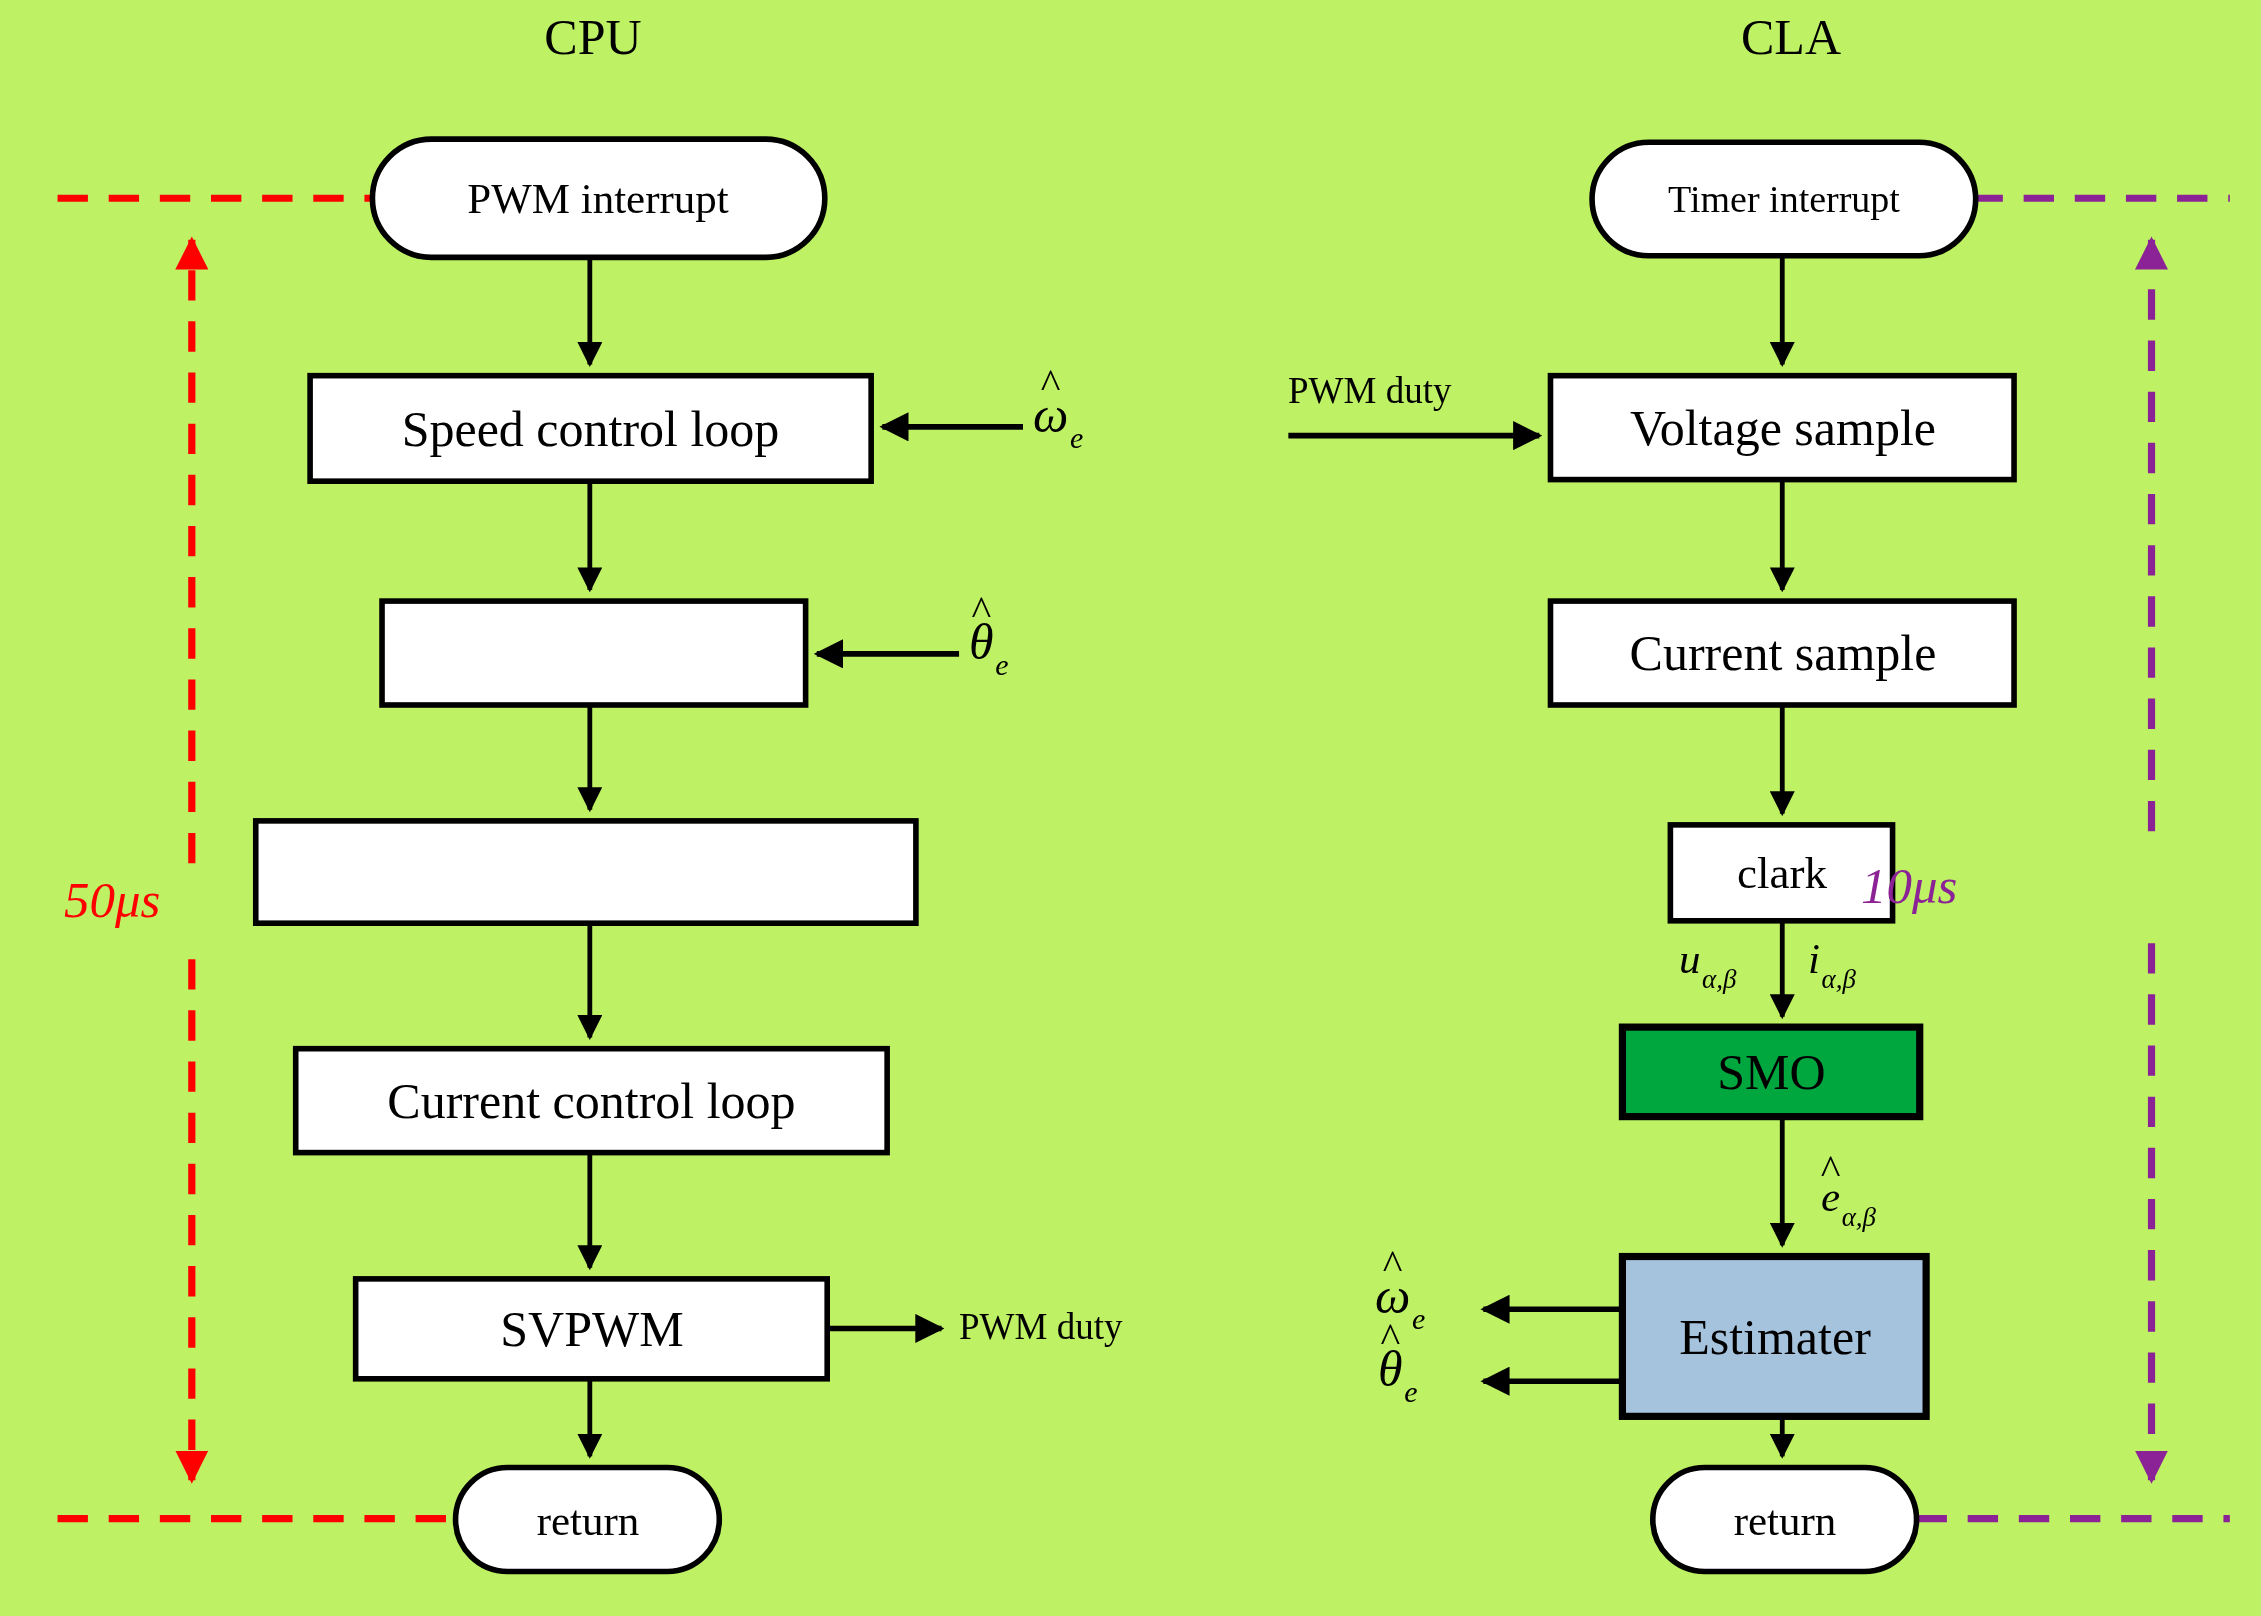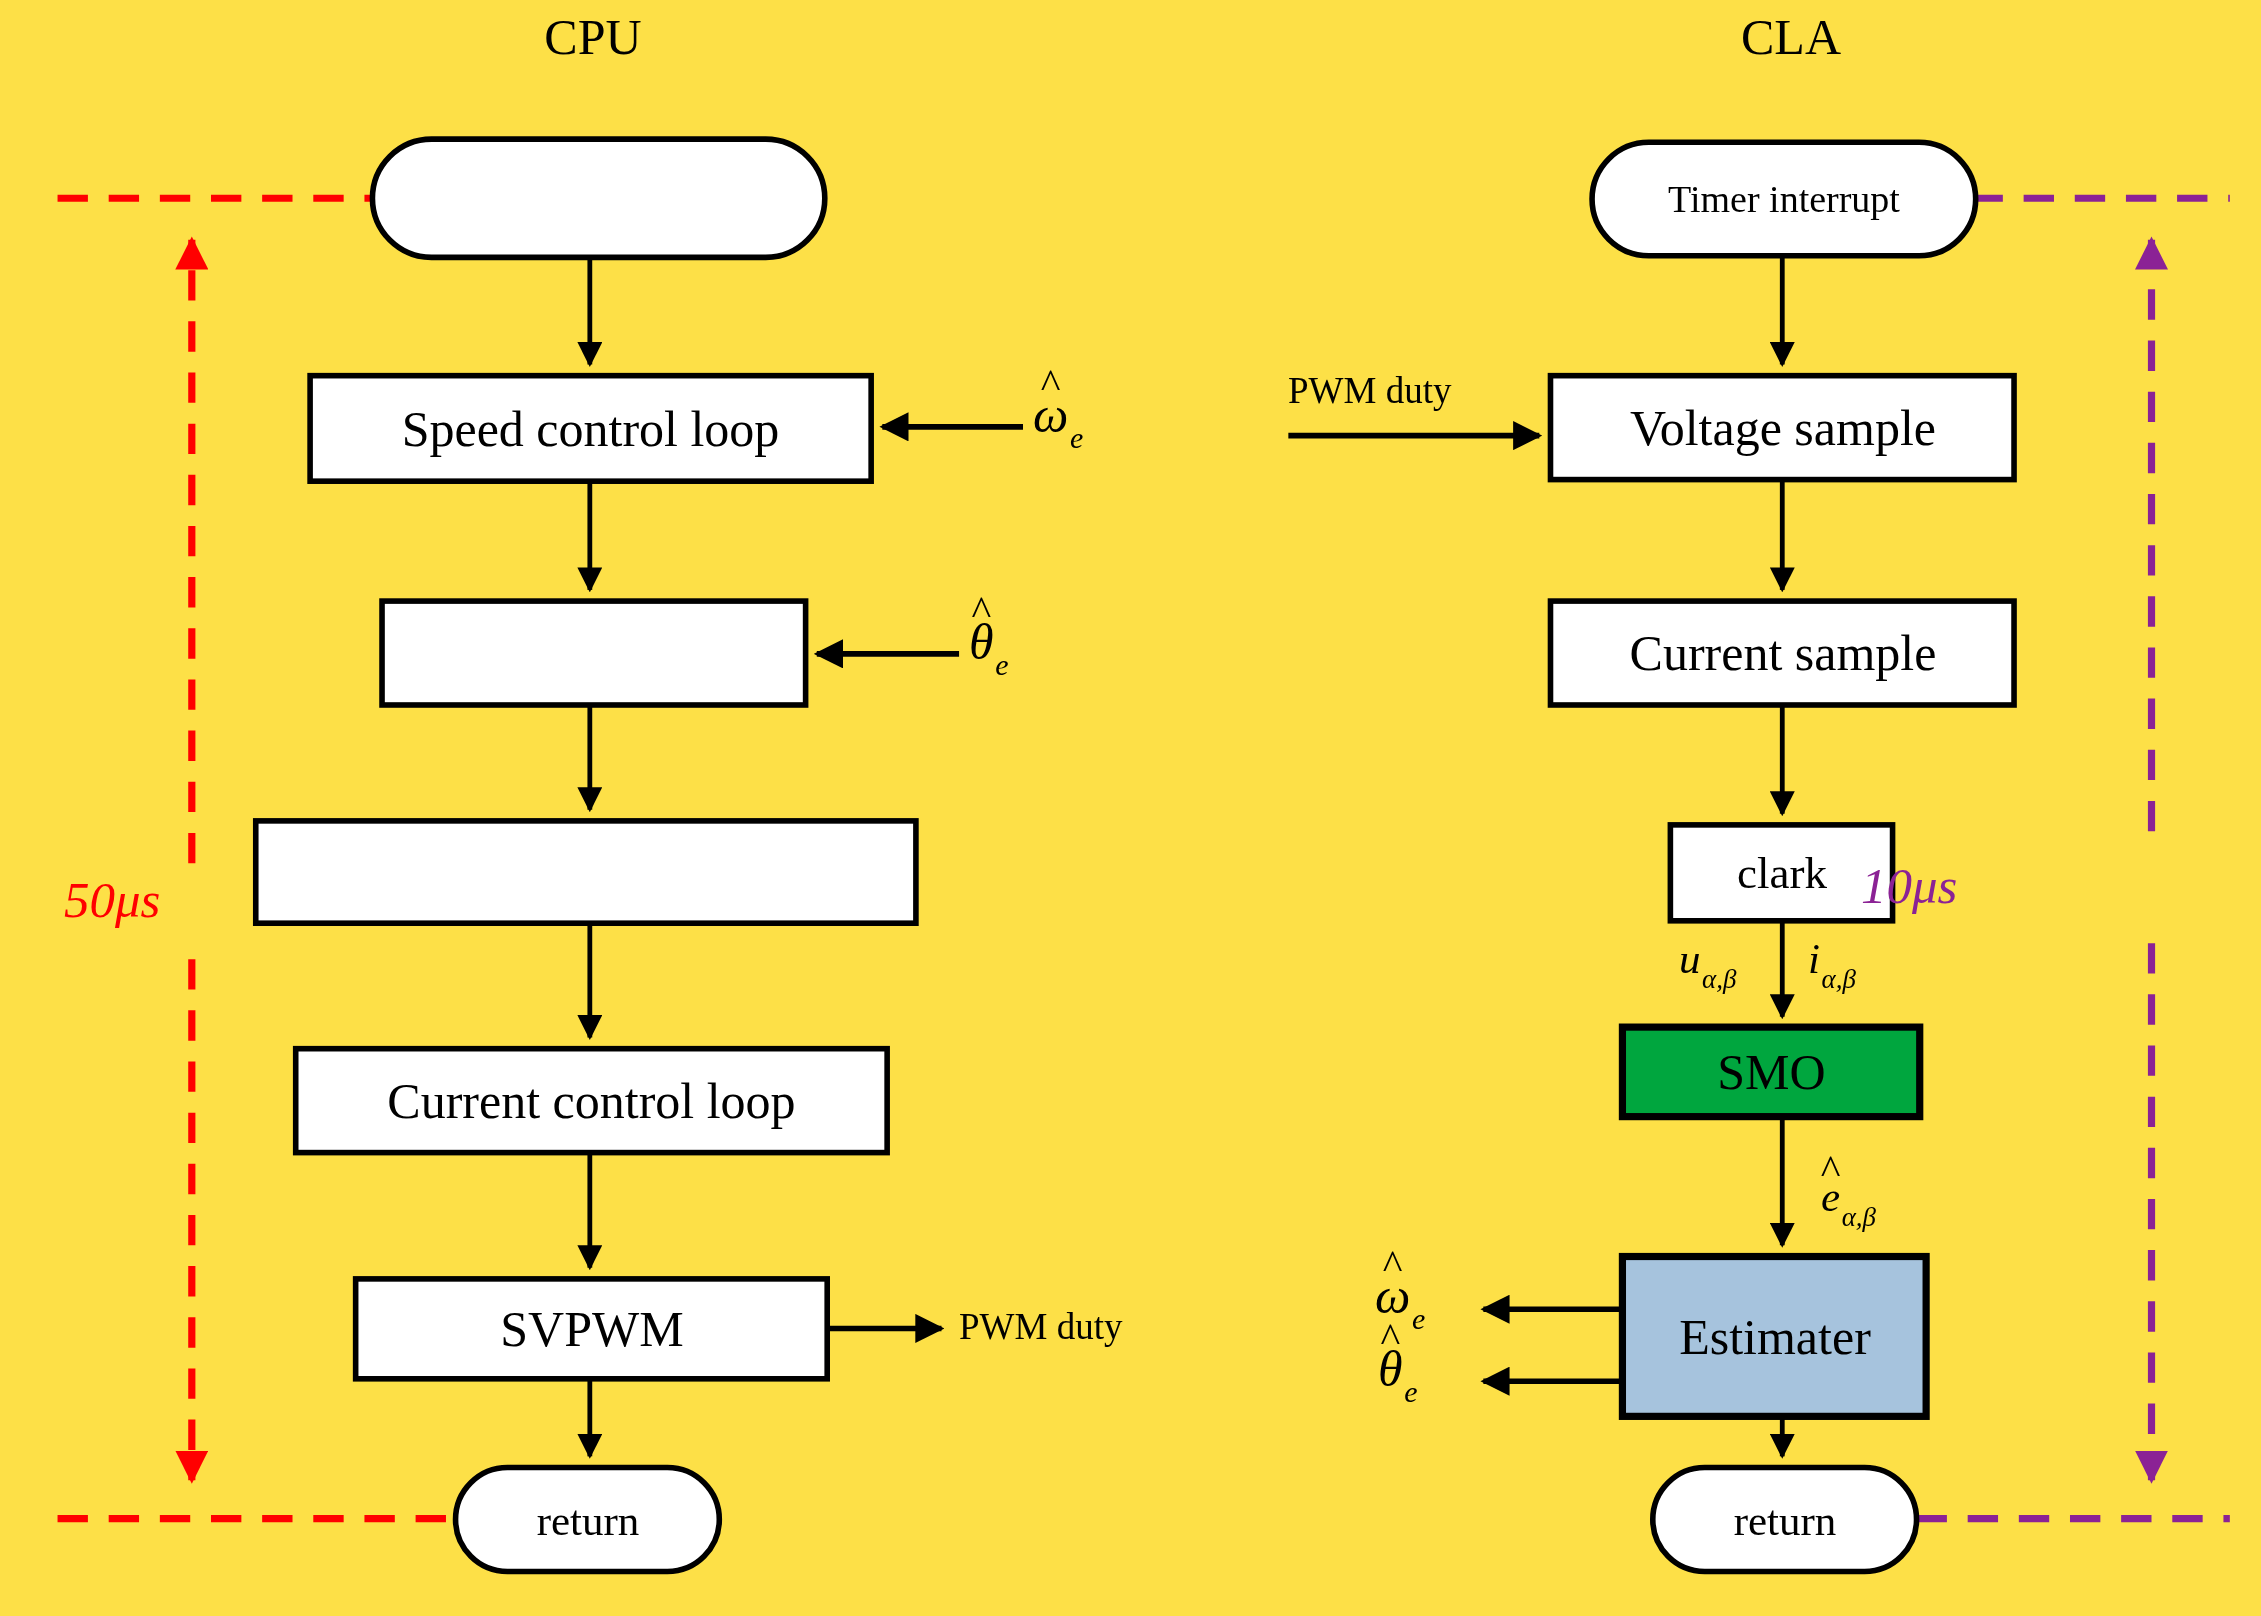--- a/index.html
+++ b/index.html
@@ -10,21 +10,21 @@
   body {
     width: 2261px;
     height: 1617px;
     font-family: "Liberation Serif", "DejaVu Serif", serif;
     overflow: hidden;
   }
   #diagram-root {
     position: relative;
     width: 2261px;
     height: 1617px;
-    background: #fde047;
+    background: #bef264;
   }
   svg.layer {
     position: absolute;
     top: 0;
     left: 0;
     width: 2261px;
     height: 1617px;
   }
   .node-label {
     position: absolute;
@@ -175,20 +175,21 @@
 
     <line x1="1612" y1="545" x2="1926" y2="545" stroke="#000000" stroke-width="7" marker-end="url(#arrowBlack)"></line>
 
     <line x1="2030" y1="1638" x2="1856" y2="1638" stroke="#000000" stroke-width="7" marker-end="url(#arrowBlack)"></line>
     <line x1="2030" y1="1728" x2="1856" y2="1728" stroke="#000000" stroke-width="7" marker-end="url(#arrowBlack)"></line>
   </svg>
 
   <div class="col-title" style="left:473px; top:8px; width:240px;">CPU</div>
   <div class="col-title" style="left:1671px; top:8px; width:240px;">CLA</div>
 
+  <div class="node-label term-text" style="left:372px; top:139px; width:452px; height:118px;">PWM interrupt</div>
   <div class="node-label box-text" style="left:310px; top:376px; width:561px; height:106px;">Speed control loop</div>
   <div class="node-label box-text" style="left:296px; top:1049px; width:591px; height:104px;">Current control loop</div>
   <div class="node-label box-text" style="left:356px; top:1279px; width:472px; height:100px;">SVPWM</div>
   <div class="node-label term-text" style="left:456px; top:1468px; width:264px; height:104px;">return</div>
 
   <div class="timing-label" style="left:64px; top:871px; color:#FF0000;">50μs</div>
 
   <div class="math" style="left:1033px; top:390px;">
     <span class="base">ω<span class="hat">^</span></span><span class="sub">e</span>
   </div>

